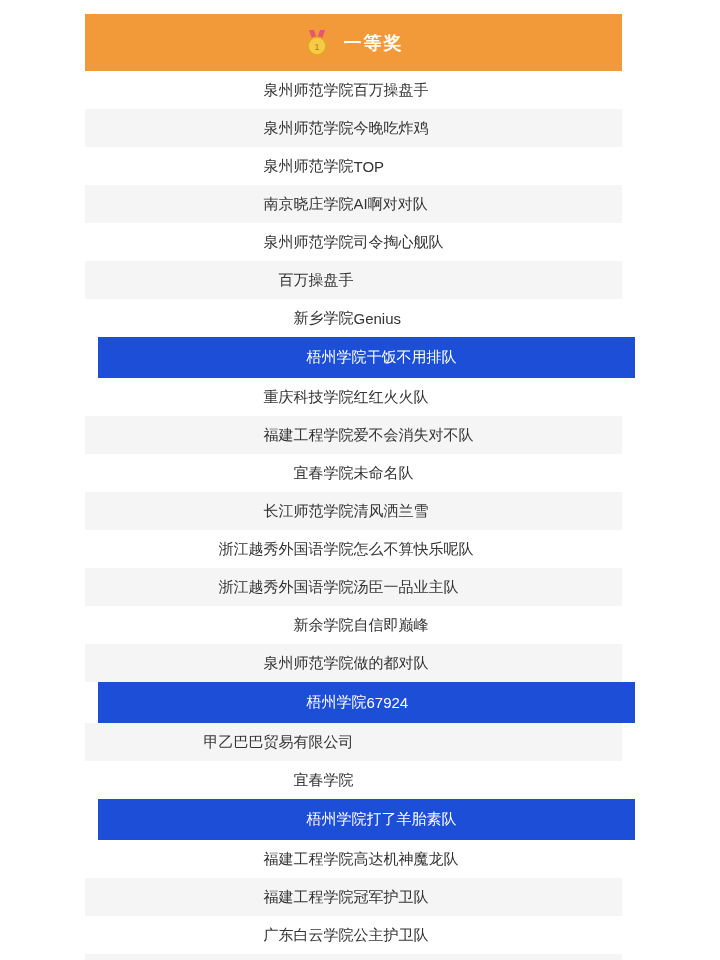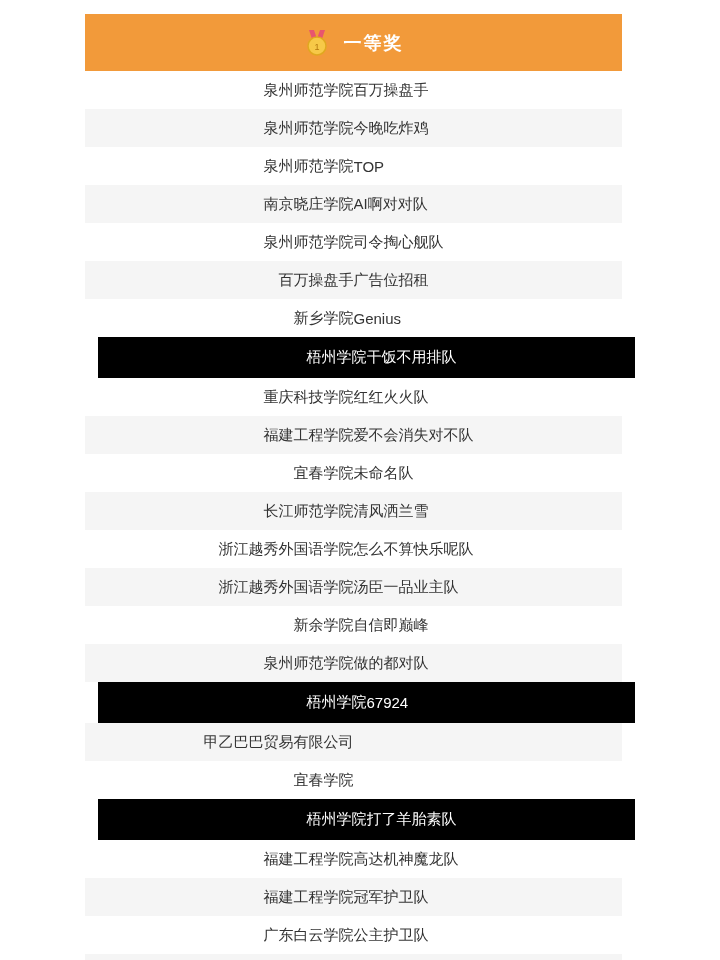--- a/index.html
+++ b/index.html
@@ -53,21 +53,21 @@
     height: 38px;
     display: flex;
     align-items: center;
     font-size: 15px;
     color: #333333;
     box-sizing: border-box;
   }
   .row.odd { background: #ffffff; }
   .row.even { background: #f5f5f5; }
   .row.hl {
-    background: #000000;
+    background: #1d4ed8;
     color: #ffffff;
     position: relative;
     margin-left: 13px;
     margin-right: -13px;
     width: 537px;
     height: 41px;
   }
   .cell-school {
     width: 50%;
     text-align: right;
@@ -124,21 +124,20 @@
           <div class="row even">
             <div class="cell-school">南京晓庄学院</div>
             <div class="cell-team">AI啊对对队</div>
           </div>
           <div class="row odd">
             <div class="cell-school">泉州师范学院</div>
             <div class="cell-team">司令掏心舰队</div>
           </div>
           <div class="row even">
             <div class="cell-school">百万操盘手</div>
-            <div class="cell-team">广告位招租</div>
           </div>
           <div class="row odd">
             <div class="cell-school">新乡学院</div>
             <div class="cell-team">Genius</div>
           </div>
           <div class="row hl">
             <div class="cell-school">梧州学院</div>
             <div class="cell-team">干饭不用排队</div>
           </div>
           <div class="row odd">

